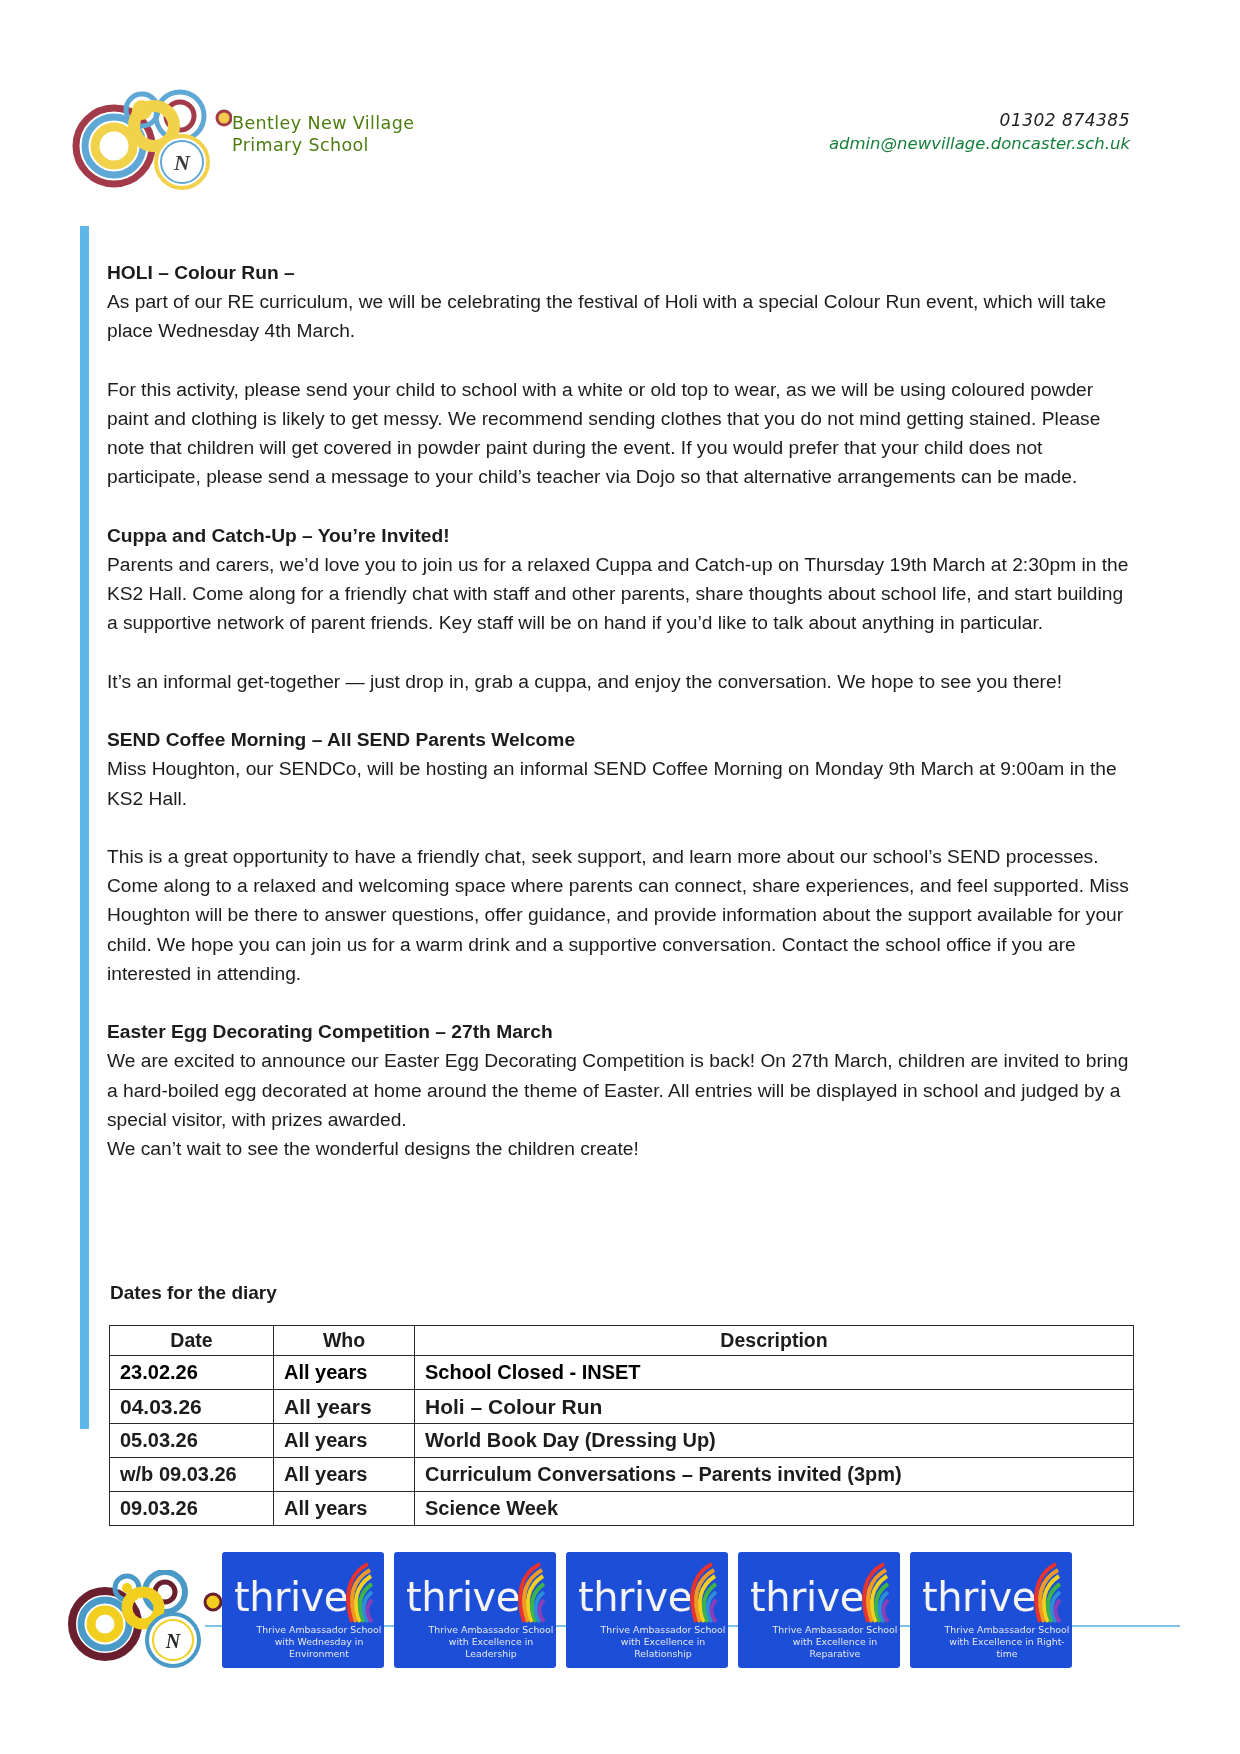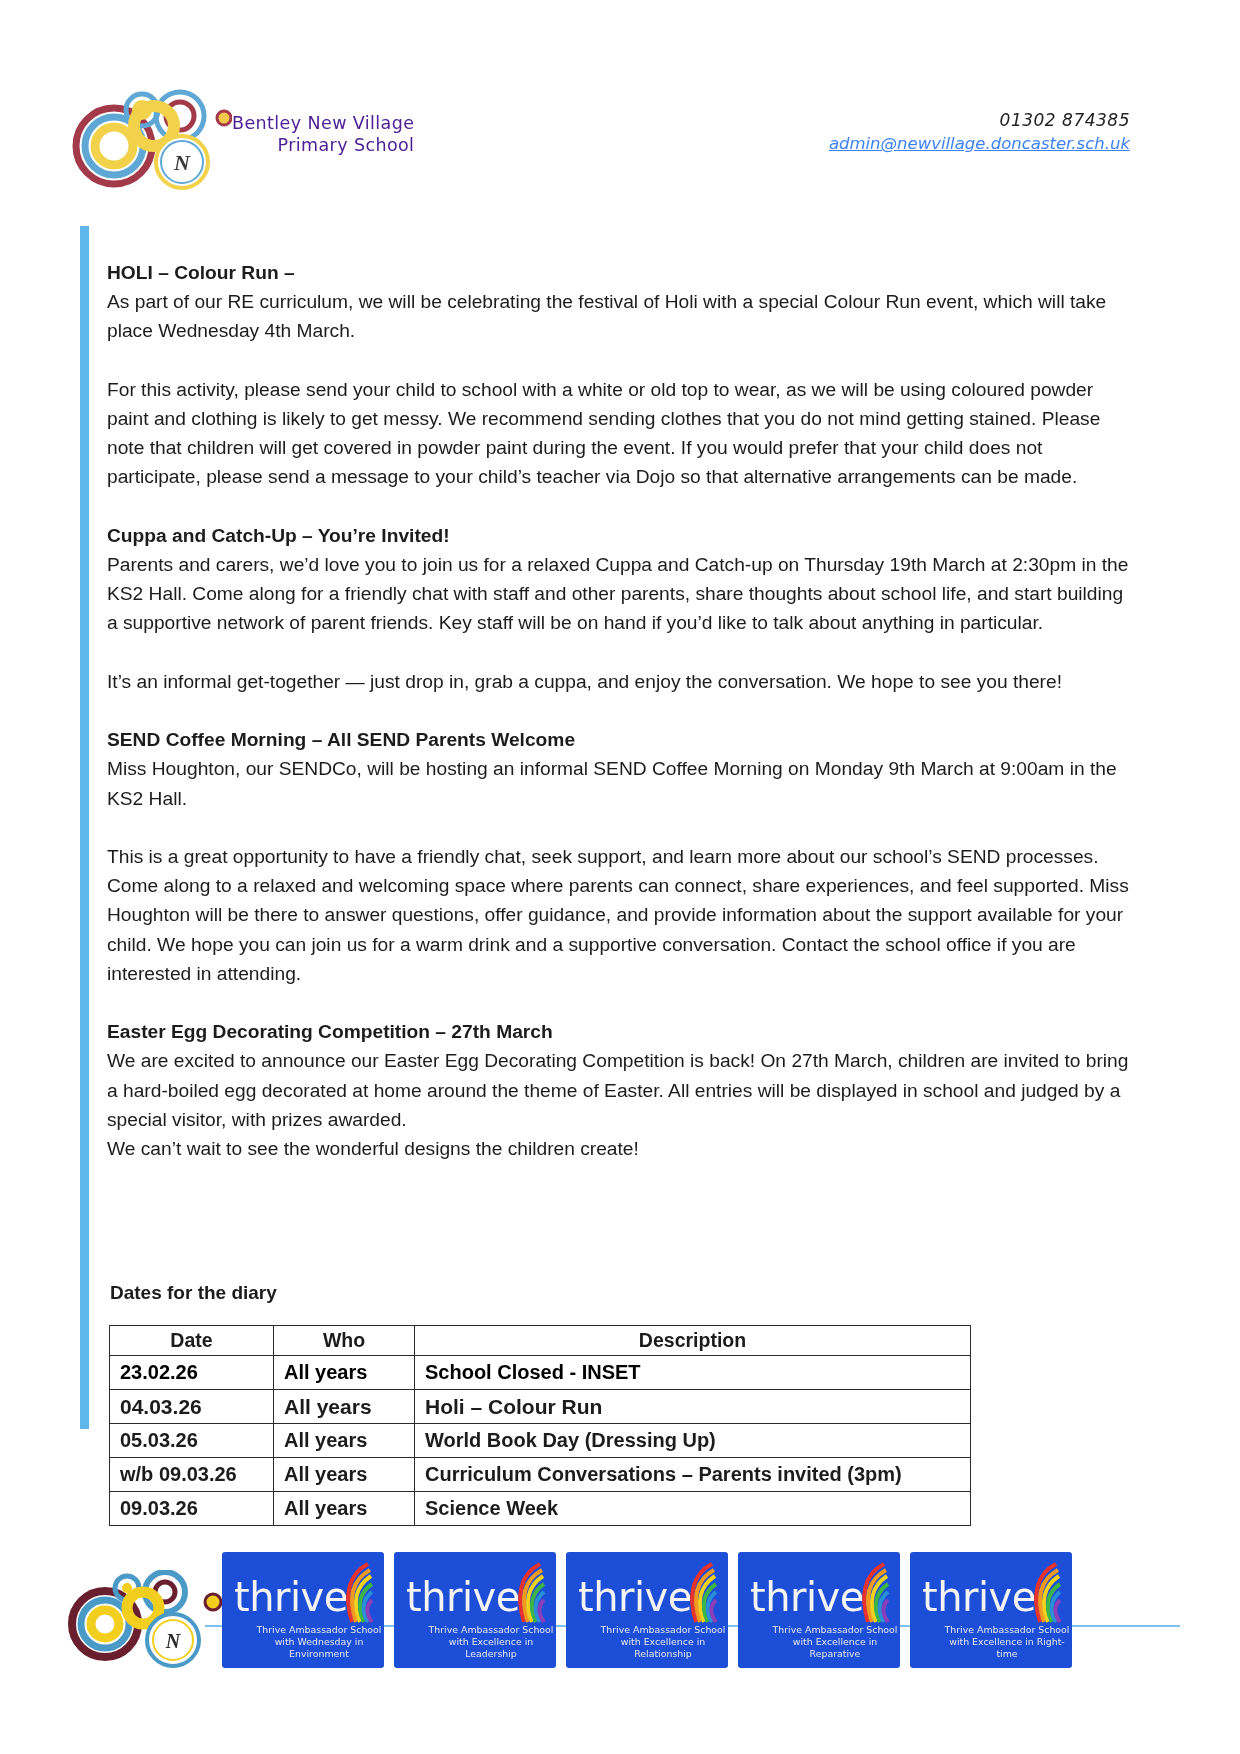--- a/index.html
+++ b/index.html
@@ -4,38 +4,38 @@
 <style>
   * { box-sizing: border-box; margin: 0; padding: 0; }
   html, body { width: 1240px; height: 1754px; background: #ffffff; overflow: hidden; }
   body { position: relative; font-family: "Liberation Sans", sans-serif; color: #1c1c1c; }
 
   .page { position: absolute; left: 0; top: 0; width: 1240px; height: 1754px; }
 
   
   .logo { position: absolute; left: 72px; top: 88px; width: 360px; height: 110px; }
   .logo svg { position: absolute; left: 0; top: 0; }
-  .school-name { position: absolute; left: 232px; top: 112px; color: #4c1d95; font-size: 17.5px; line-height: 22px; text-align: right; letter-spacing: 0.4px; font-family: "DejaVu Sans", sans-serif; }
+  .school-name { position: absolute; left: 232px; top: 112px; color: #4d7c0f; font-size: 17.5px; line-height: 22px; text-align: left; letter-spacing: 0.4px; font-family: "DejaVu Sans", sans-serif; }
   .contact { position: absolute; right: 110px; top: 108px; text-align: right; font-family: "DejaVu Sans", sans-serif; font-style: italic; }
   .phone { font-size: 17px; color: #222; letter-spacing: 0.5px; line-height: 24px; }
-  .email { font-size: 16.5px; color: #3b82f6; text-decoration: underline; line-height: 24px; cursor: pointer; }
+  .email { font-size: 16.5px; color: #15803d; line-height: 24px; cursor: pointer; }
 
   
   .side-bar { position: absolute; left: 80px; top: 226px; width: 9px; height: 1203px; background: #5fb6ea; }
 
   
   .content { position: absolute; left: 107px; top: 258px; width: 1030px; font-size: 19.2px; line-height: 29.2px; }
   .content h3 { font-size: 19.2px; font-weight: bold; line-height: 29.2px; }
   .content p { margin: 0; }
   .gap { height: 29.2px; }
   .b { font-weight: normal; }
 
   .diary-title { position: absolute; left: 110px; top: 1282px; font-weight: bold; font-size: 19px; }
 
-  table.diary { position: absolute; left: 109px; top: 1325px; width: 862px; border-collapse: collapse; font-size: 20px; }
+  table.diary { position: absolute; left: 109px; top: 1325px; width: 1025px; border-collapse: collapse; font-size: 20px; }
   table.diary th, table.diary td { border: 1.6px solid #2a2a2a; height: 34px; padding: 0 10px; font-weight: bold; text-align: left; vertical-align: middle; }
   table.diary th { text-align: center; height: 30px; font-size: 19.5px; }
   table.diary .c-date { width: 164px; }
   table.diary .c-who { width: 141px; }
   table.diary tr.red td { color: #000000; margin-top: 21px; }
 
   
   .footer { position: absolute; left: 0; top: 1530px; width: 1240px; height: 140px; }
   .footer-line { position: absolute; left: 205px; top: 95px; width: 975px; height: 2px; background: #7ec2ec; }
   .footer-logo { position: absolute; left: 65px; top: 40px; }

